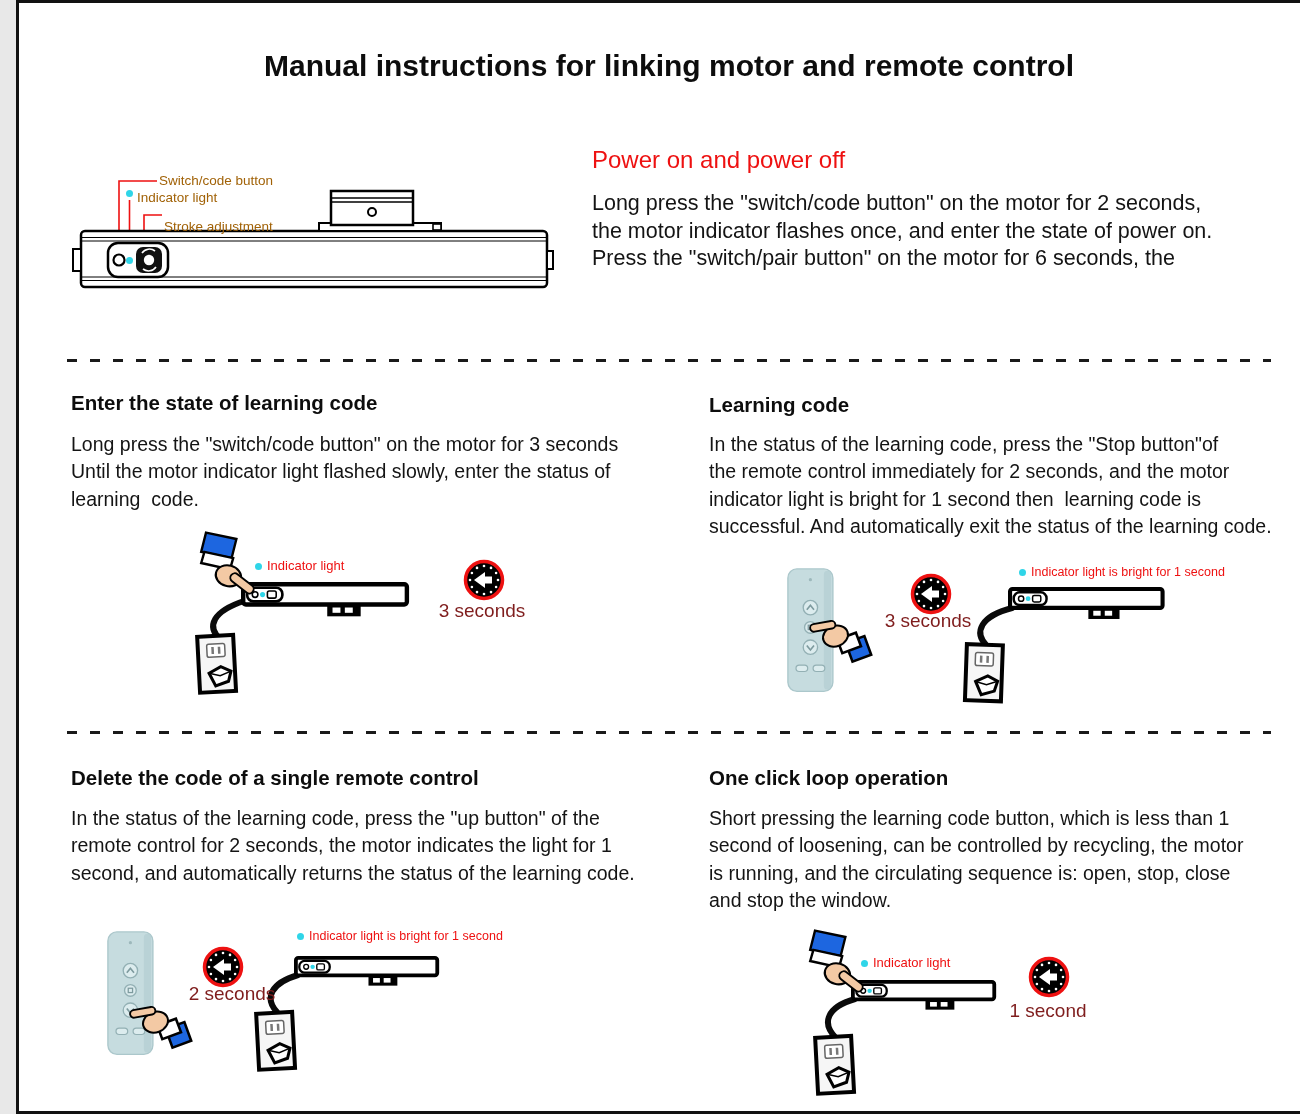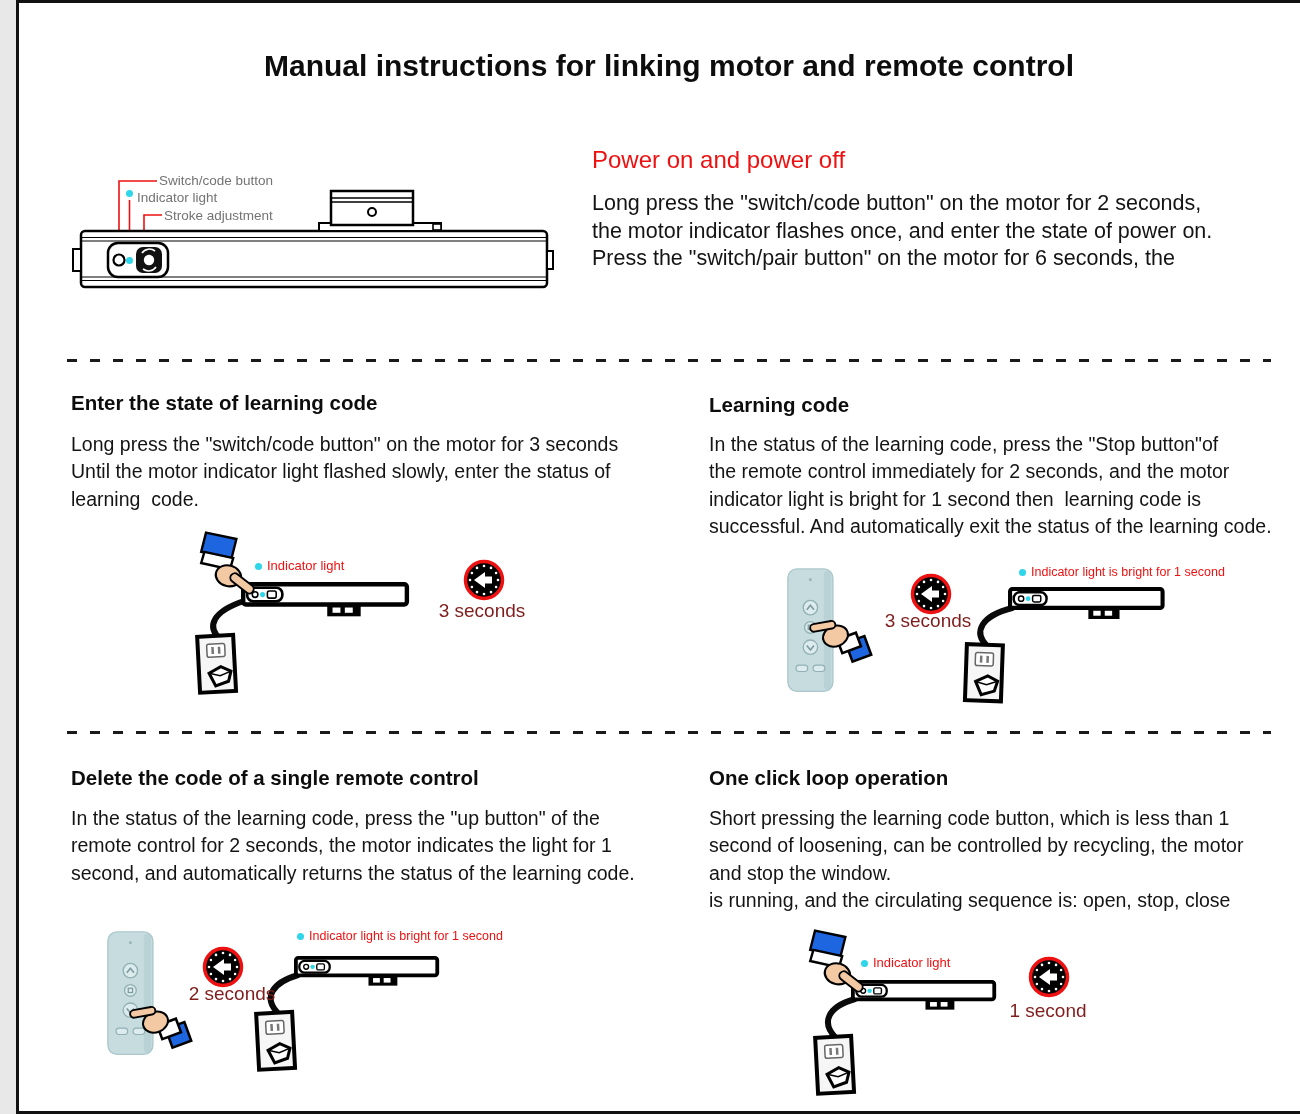--- a/index.html
+++ b/index.html
@@ -7,21 +7,21 @@
         border:3px solid #111;overflow:hidden;color:#111;margin-left:16px;}
   .abs{position:absolute;}
   .title{font-size:30px;font-weight:bold;white-space:pre;color:#0d0d0d;}
   .red-heading{font-size:24px;color:#ee1111;white-space:pre;}
   .sec-heading{font-size:20.5px;font-weight:bold;white-space:pre;color:#0d0d0d;}
   .power-line{font-size:21.5px;line-height:27.5px;white-space:pre;color:#141414;}
   .body-line{font-size:19.5px;line-height:27.4px;white-space:pre;color:#141414;}
   .dash{height:3px;background:repeating-linear-gradient(90deg,#1a1a1a 0 10px,transparent 10px 23px);}
   .ill-label-s{font-size:13px;color:#ee1111;white-space:pre;}
   .ill-label-l{font-size:12.5px;color:#ee1111;white-space:pre;}
-  .diag-label{font-size:13.5px;color:#737373;white-space:pre;}
+  .diag-label{font-size:13.5px;color:#a16207;white-space:pre;}
   .duration{font-size:19px;color:#7f1d1d;text-align:center;white-space:pre;}
   .bullet{width:7px;height:7px;border-radius:50%;background:#2fd5e8;}
 </style>
 </head>
 <body>
 
 <svg style="position:absolute;width:0;height:0" aria-hidden="true">
   <defs>
 
     <g id="sym-motor">
@@ -127,21 +127,21 @@
         <rect x="267" y="28" width="82" height="34" fill="#fff" stroke="#000" stroke-width="2.5"></rect>
         <line x1="267" y1="35" x2="349" y2="35" stroke="#000" stroke-width="1.4"></line>
         <line x1="267" y1="39" x2="349" y2="39" stroke="#000" stroke-width="1.4"></line>
         <circle cx="308" cy="49" r="4" fill="#fff" stroke="#000" stroke-width="2"></circle>
         <rect x="369" y="61" width="8" height="6" fill="#fff" stroke="#000" stroke-width="1.6"></rect>
       </g>
     </svg>
     <span class="abs diag-label" style="left:95px;top:10px">Switch/code button</span>
     <span class="abs bullet" style="left:62px;top:27px"></span>
     <span class="abs diag-label" style="left:73px;top:27px">Indicator light</span>
-    <span class="abs diag-label" style="left:100px;top:45px">Stroke adjustment</span>
+    <span class="abs diag-label" style="left:100px;top:56px">Stroke adjustment</span>
   </div>
 
   <div class="abs red-heading" style="left:573px;top:143px">Power on and power off</div>
   <div class="abs" style="left:573px;top:187px">
     <div class="power-line">Long press the "switch/code button" on the motor for 2 seconds,</div>
     <div class="power-line">the motor indicator flashes once, and enter the state of power on.</div>
     <div class="power-line">Press the "switch/pair button" on the motor for 6 seconds, the</div>
   </div>
 
   <div class="abs dash" style="left:48px;top:356px;width:1204px"></div>
@@ -194,22 +194,22 @@
   <div class="abs" style="left:52px;top:802px">
     <div class="body-line">In the status of the learning code, press the "up button" of the</div>
     <div class="body-line">remote control for 2 seconds, the motor indicates the light for 1</div>
     <div class="body-line">second, and automatically returns the status of the learning code.</div>
   </div>
 
   <div class="abs sec-heading" style="left:690px;top:763px">One click loop operation</div>
   <div class="abs" style="left:690px;top:802px">
     <div class="body-line">Short pressing the learning code button, which is less than 1</div>
     <div class="body-line">second of loosening, can be controlled by recycling, the motor</div>
+    <div class="body-line">is running, and the circulating sequence is: open, stop, close</div>
     <div class="body-line">and stop the window.</div>
-    <div class="body-line">is running, and the circulating sequence is: open, stop, close</div>
   </div>
 
   <div class="abs" style="left:60px;top:920px;width:560px;height:194px">
     <svg width="560" height="194" viewBox="0 0 560 194">
       <path d="M219,52 C192,60 185,75 198,89 C209,100 203,112 198,126" fill="none" stroke="#0a0a0a" stroke-width="6" stroke-linecap="round"></path>
       <use href="#sym-outlet" xlink:href="#sym-outlet" transform="translate(174,88) rotate(-3)"></use>
       <use href="#sym-remote" xlink:href="#sym-remote" transform="translate(28,8) scale(0.9)"></use>
       <use href="#sym-hand-point" xlink:href="#sym-hand-point" transform="translate(51,77) scale(0.85)"></use>
       <use href="#sym-motor" xlink:href="#sym-motor" transform="translate(215,33) scale(0.76)"></use>
       <use href="#sym-clock" xlink:href="#sym-clock" transform="translate(122,22)"></use>

